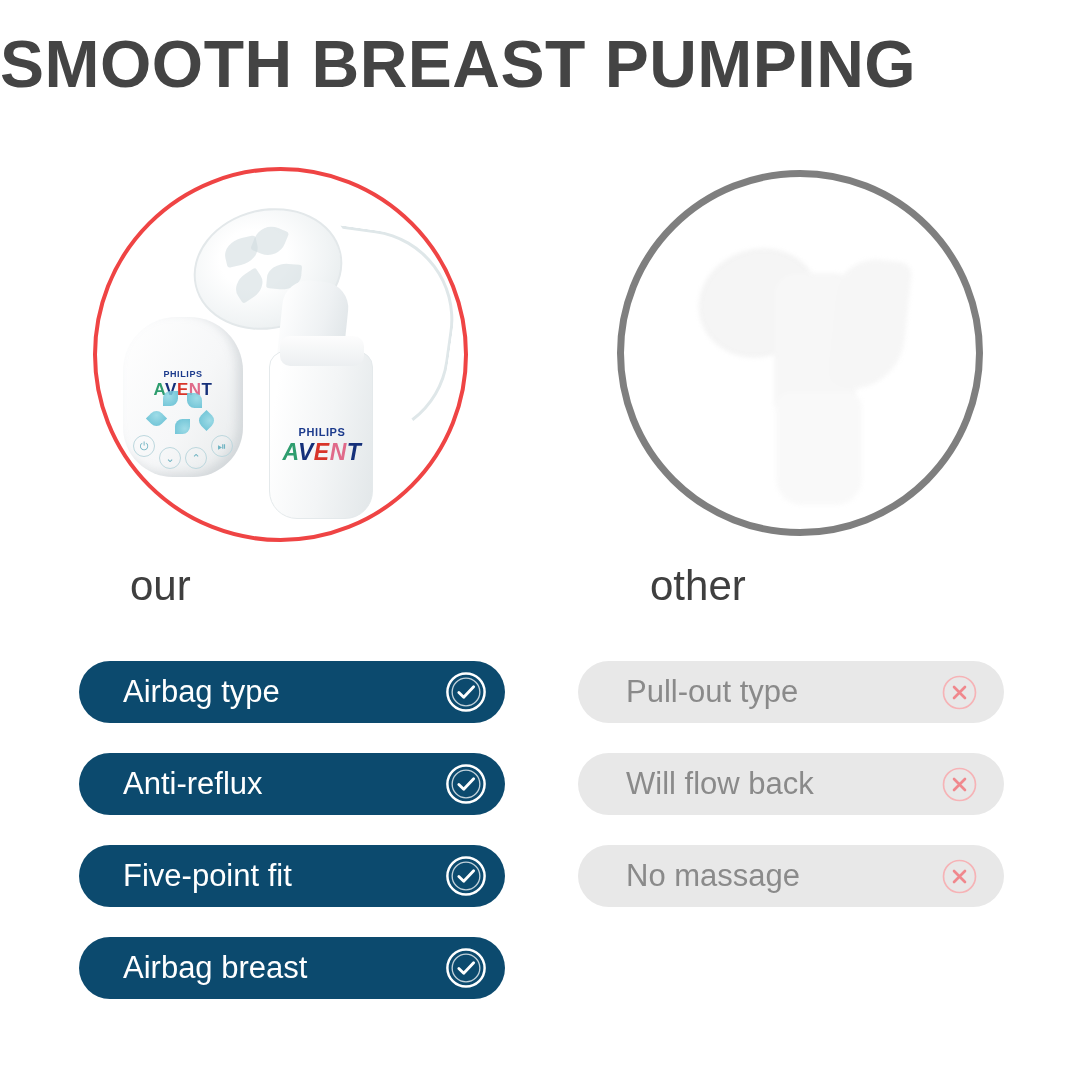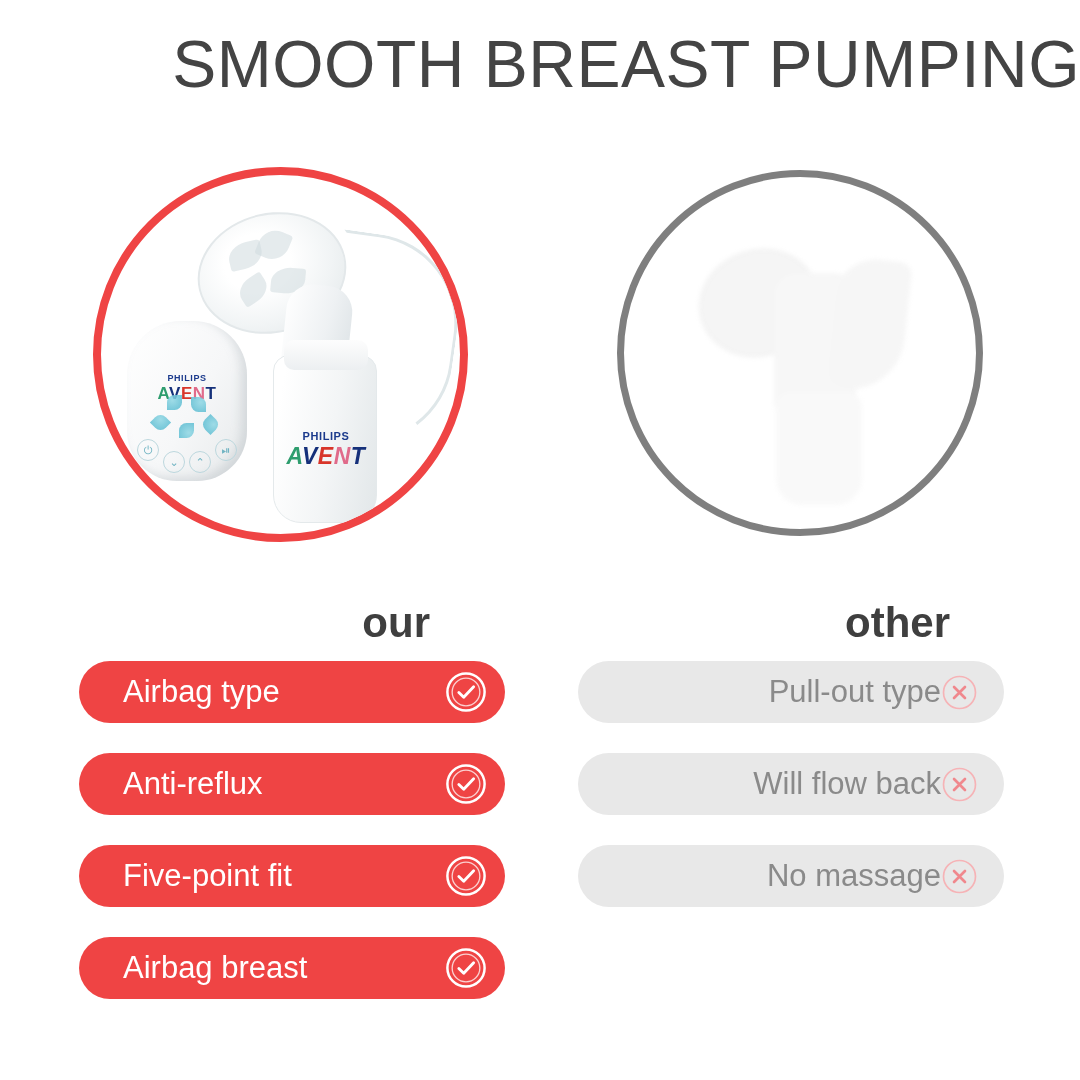--- a/index.html
+++ b/index.html
@@ -18,83 +18,82 @@
     height: 1080px;
     background: #ffffff;
   }
 
   
   .title {
     position: absolute;
     left: 0;
     top: 26px;
     width: 1080px;
-    text-align: right;
+    text-align: left;
     font-size: 66px;
     line-height: 76px;
-    font-weight: 400;
+    font-weight: 700;
     letter-spacing: 0.5px;
     color: #444444;
     white-space: nowrap;
   }
 
   
   .circle {
     position: absolute;
     border-radius: 50%;
     background: #ffffff;
     overflow: hidden;
   }
   .circle-our {
     left: 93px;
     top: 167px;
     width: 375px;
     height: 375px;
-    border: 8px solid #ef4444;
+    border: 4px solid #ef4444;
   }
   .circle-other {
     left: 617px;
     top: 170px;
     width: 366px;
     height: 366px;
     border: 7px solid #7f7f7f;
   }
 
   .stage { position: absolute; inset: 0; }
 
   
   .caption {
     position: absolute;
     top: 561px;
     font-size: 42px;
     line-height: 50px;
-    font-weight: 700;
+    font-weight: 400;
     color: #3f3f3f;
-    text-align: right;
+    text-align: left;
     width: 300px;
-    margin-top: 37px;
   }
   .caption-our   { left: 130px; }
   .caption-other { left: 650px; }
 
   
   .pill-col { position: absolute; top: 661px; width: 426px; }
   .pill-col-our   { left: 79px; }
   .pill-col-other { left: 578px; }
 
   .pill {
     position: relative;
     height: 62px;
     border-radius: 31px;
     display: flex;
     align-items: center;
     margin-bottom: 30px;
   }
-  .pill-good { background: #ef4444; padding: 0 18px 0 44px; }
-  .pill-bad  { background: #e8e8e8; padding: 0 26px 0 48px; text-align: right; }
+  .pill-good { background: #0c4a6e; padding: 0 18px 0 44px; }
+  .pill-bad  { background: #e8e8e8; padding: 0 26px 0 48px; }
 
   .pill-label {
     flex: 1 1 auto;
     font-size: 31px;
     line-height: 36px;
     white-space: nowrap;
   }
   .pill-good .pill-label { color: #ffffff; }
   .pill-bad  .pill-label { color: #8a8a8a; }
 

